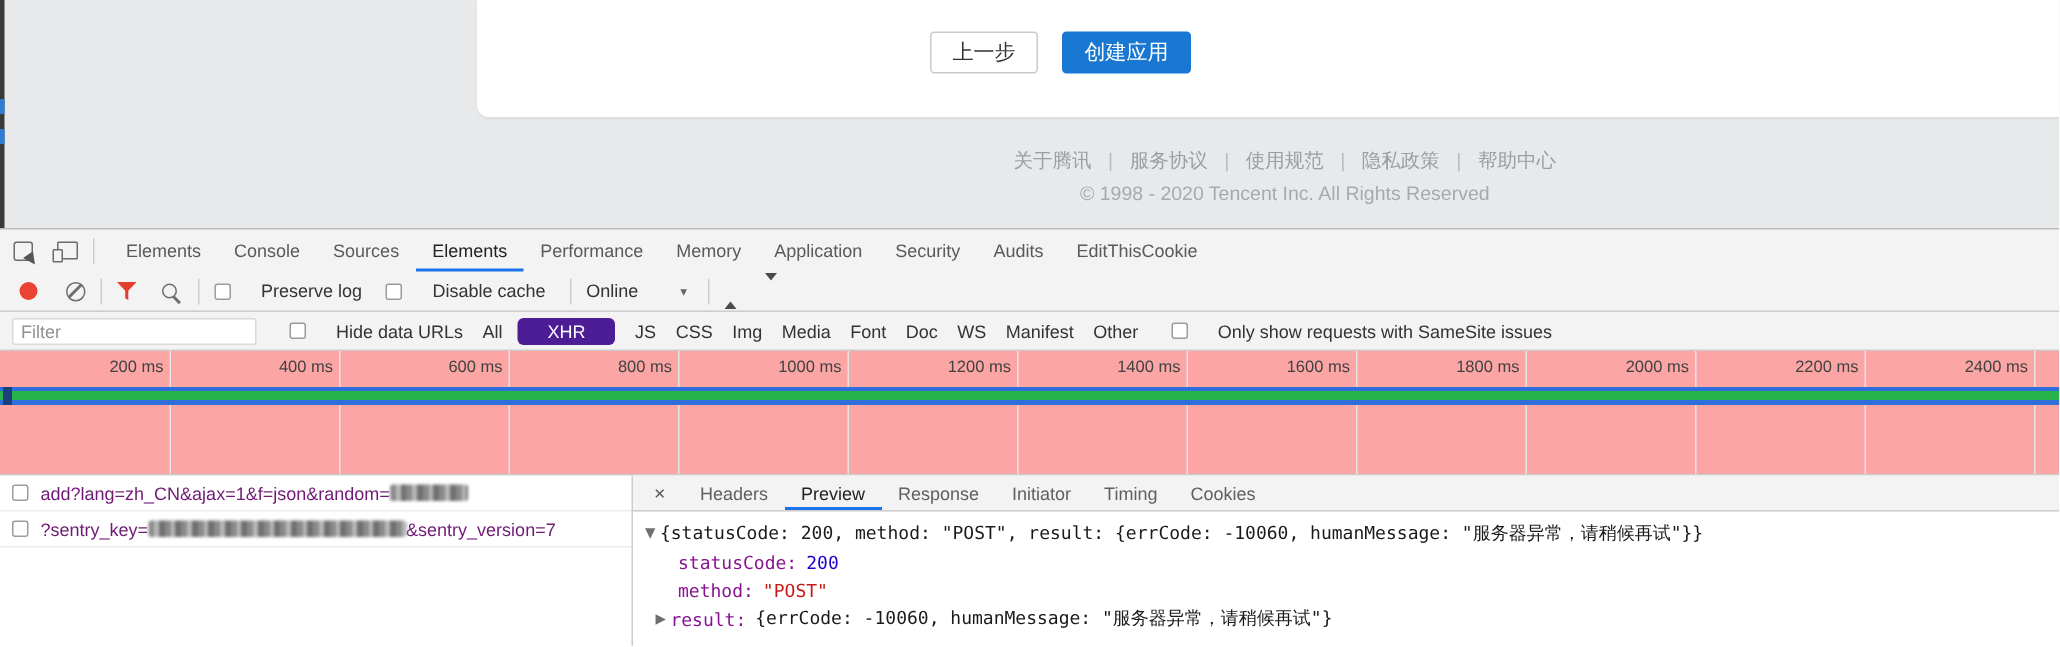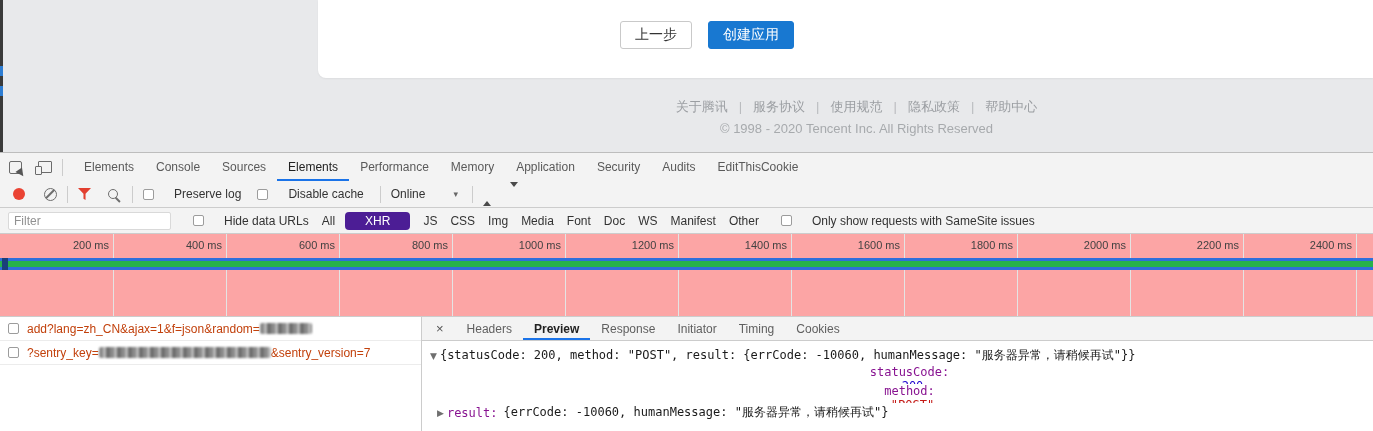--- a/index.html
+++ b/index.html
@@ -65,33 +65,33 @@
   .dt-timeline { position: relative; height: 82px; background: #fca5a5; }
   .gl { position: absolute; top: 0; height: 82px; width: 1px; background: #e4e4e4; }
   .tick { position: absolute; top: 5px; width: 109px; text-align: right; font-size: 11px; color: #424242; }
   .band { position: absolute; top: 24px; left: 0; width: 1373px; height: 12px; cursor: pointer;
           background: linear-gradient(#2f6fdb 0 3px, #27b24b 3px 9px, #2f6fdb 9px 12px); }
   .band-marker { position: absolute; top: 24px; left: 2px; width: 6px; height: 12px; background: #1a3f7a; }
 
   .dt-bottom { display: flex; height: 115px; border-top: 1px solid #ccc; }
   .panel-left { width: 421px; flex: none; }
   .pl-header { height: 24px; background: #fafafa; border-bottom: 1px solid #ccc; display: flex; align-items: center; padding-left: 9px; font-size: 12px; color: #333; }
-  .req-row { height: 24px; display: flex; align-items: center; gap: 8px; padding-left: 8px; font-size: 12px; color: #c2410c; border-bottom: 1px solid #ececec; cursor: pointer; white-space: nowrap; overflow: hidden; }
+  .req-row { height: 24px; display: flex; align-items: center; gap: 8px; padding-left: 8px; font-size: 12px; color: #701a75; border-bottom: 1px solid #ececec; cursor: pointer; white-space: nowrap; overflow: hidden; }
   .redact { display: inline-block; height: 11px; border-radius: 2px; vertical-align: -1px;
             background: repeating-linear-gradient(90deg, #8a8a8a 0 4px, #b9b9b9 4px 7px, #6f6f6f 7px 11px); filter: blur(1px); }
   .r1 { width: 52px; } .r2 { width: 172px; }
 
   .panel-right { flex: 1; border-left: 1px solid #ccc; min-width: 0; }
   .pr-tabs { height: 24px; background: #f3f3f3; border-bottom: 1px solid #ccc; display: flex; align-items: stretch; font-size: 12px; color: #5f5f5f; }
   .close-x { display: flex; align-items: center; padding: 0 12px 0 14px; font-size: 13px; color: #555; cursor: pointer; }
   .pr-tab { display: flex; align-items: center; padding: 0 11px; cursor: pointer; }
-  .pr-tab.sel { color: #222; box-shadow: inset 0 -2px 0 #1a73e8; font-weight: bold; }
+  .pr-tab.sel { color: #222; box-shadow: inset 0 -2px 0 #1a73e8; }
   .preview { padding-top: 5px; font-family: "DejaVu Sans Mono", "Liberation Mono", monospace; font-size: 12px; color: #1a1a1a; }
   .pline { height: 19px; display: flex; align-items: center; padding-left: 8px; white-space: nowrap; overflow: hidden; }
-  .pline.child { padding-left: 30px; flex-direction: column; }
+  .pline.child { padding-left: 30px; }
   .pline.res { padding-left: 15px; }
   .tri { font-size: 9px; color: #6f6f6f; margin-right: 3px; cursor: pointer; font-family: "DejaVu Sans", sans-serif; }
   .jkey { color: #881391; margin-right: 6px; }
   .jnum { color: #1c00cf; }
   .jstr { color: #c41a16; }
 </style>
 </head>
 <body>
 
 <div class="screen">

